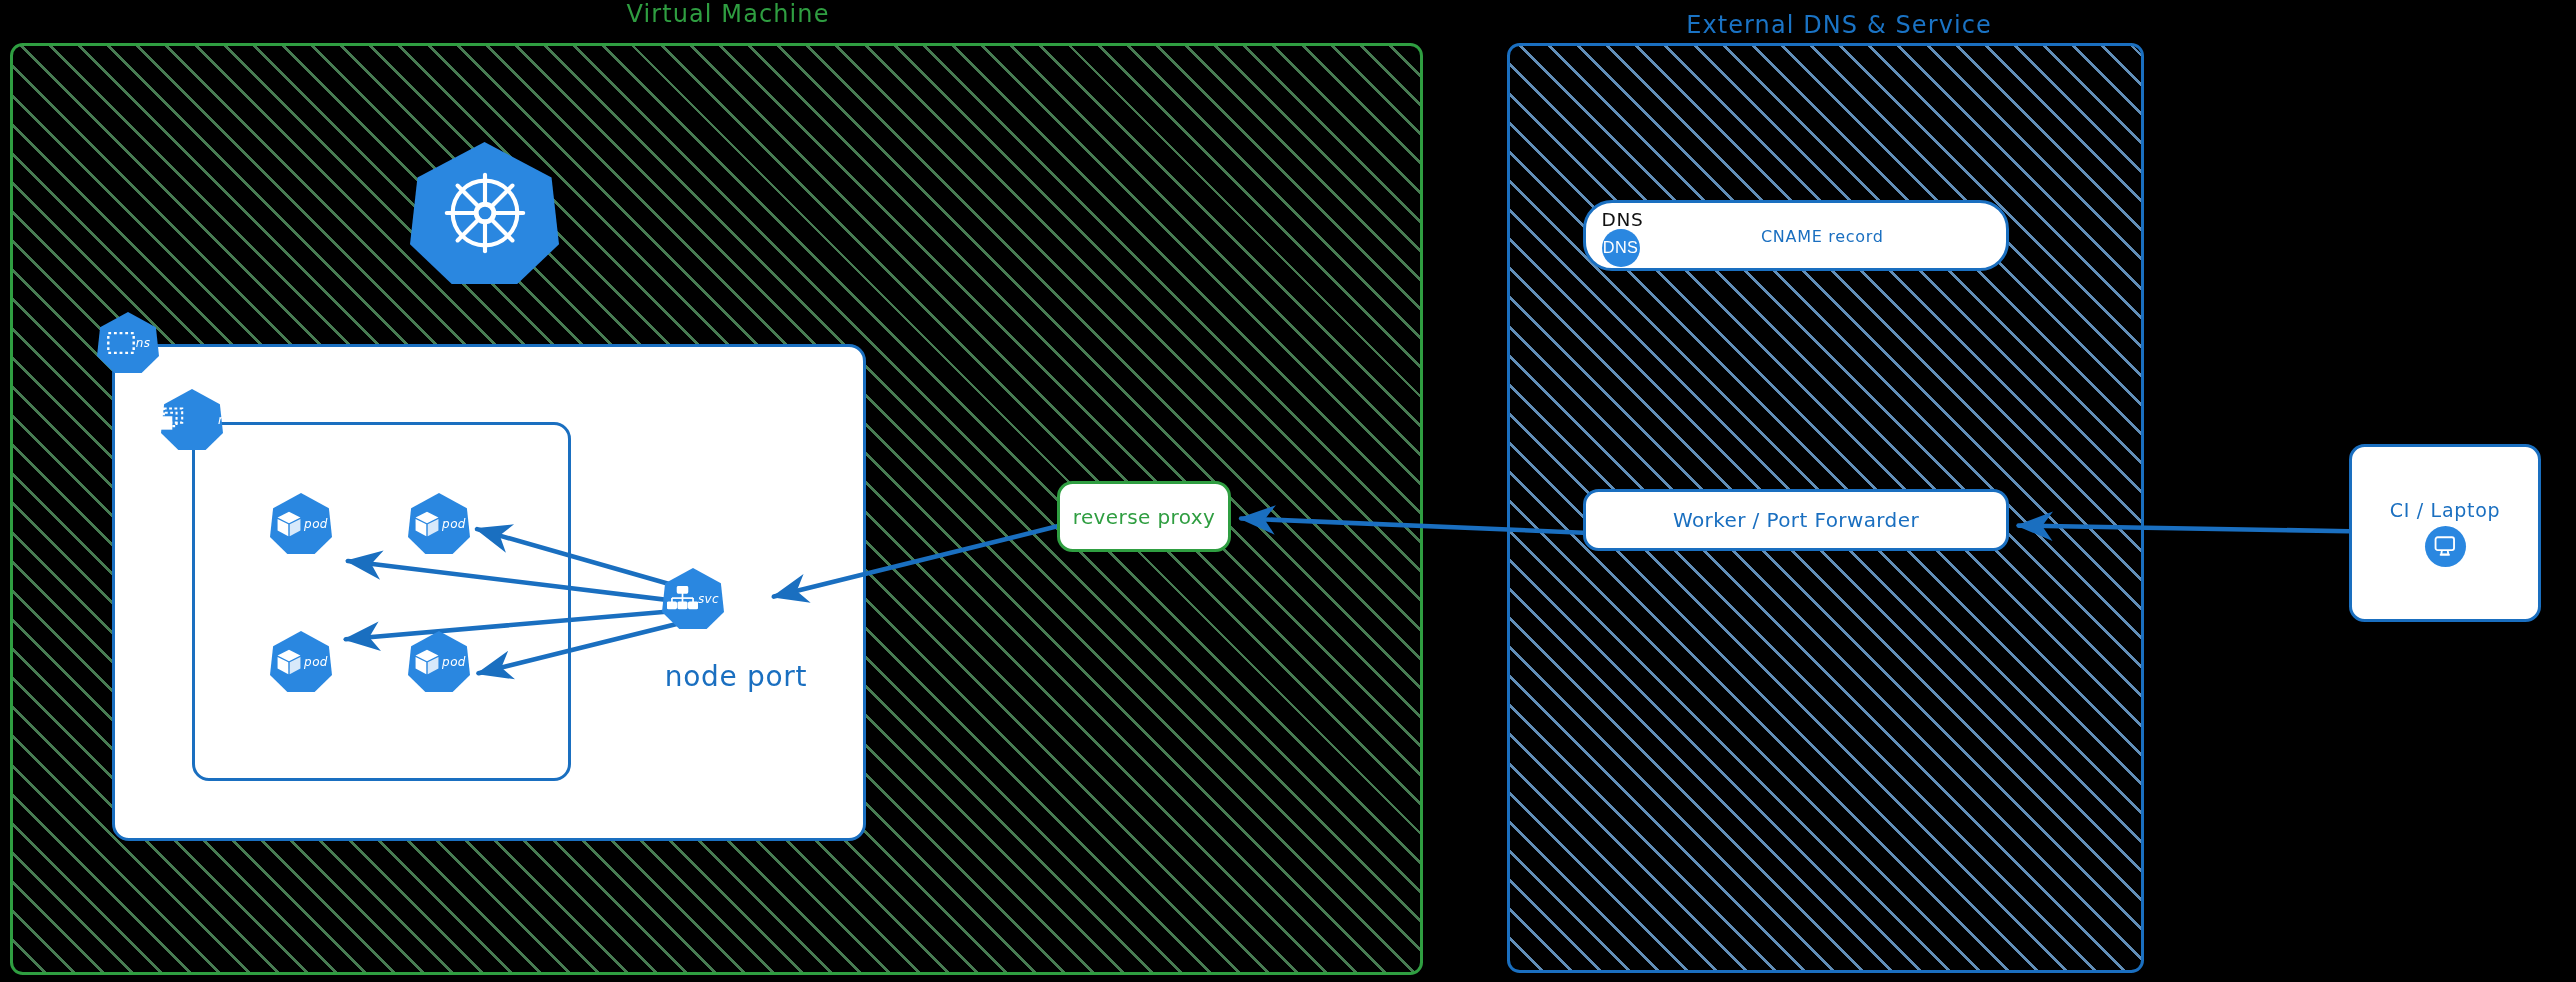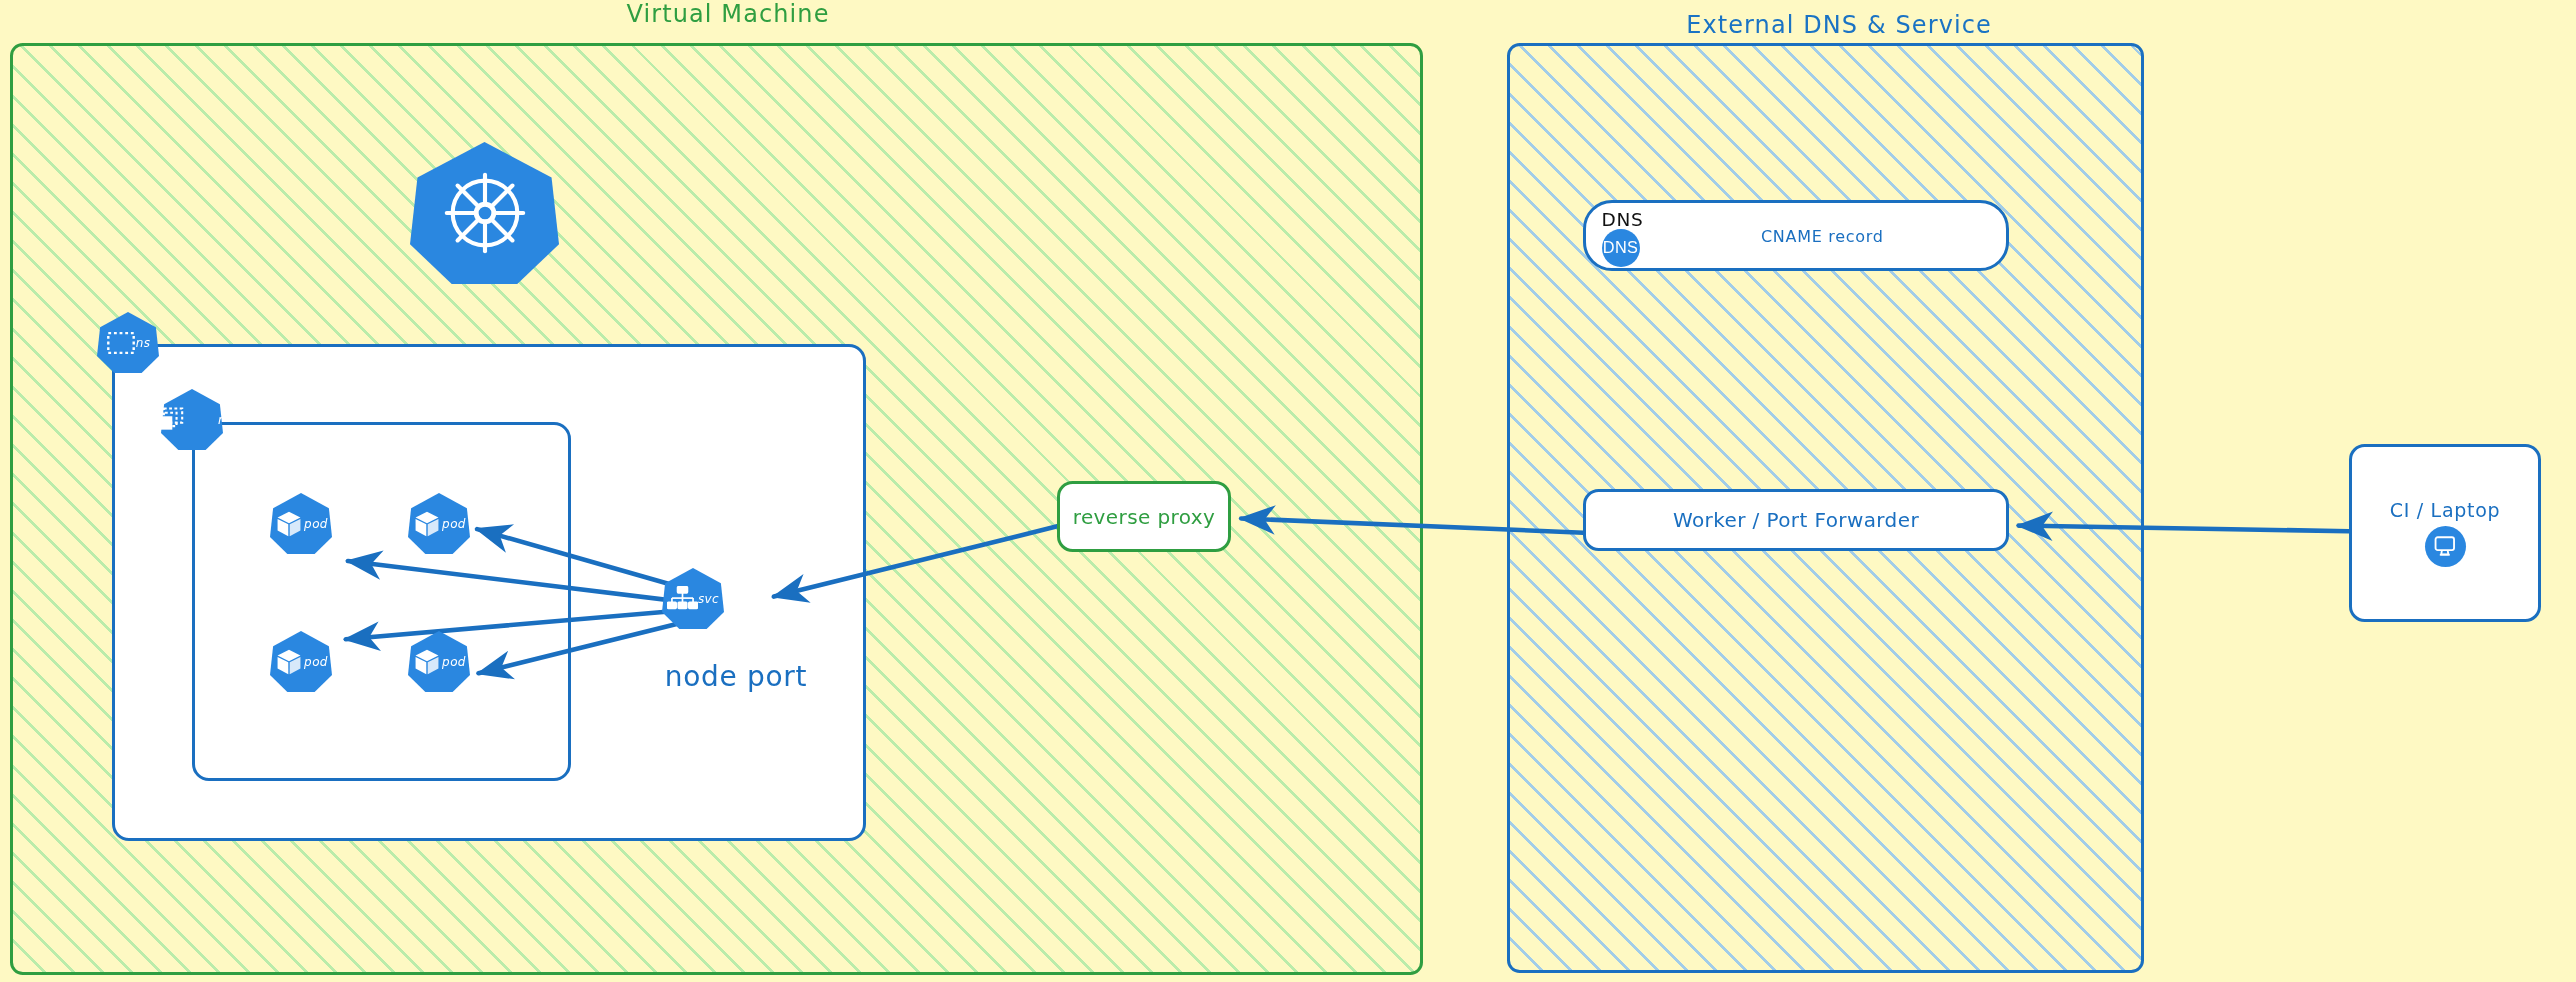--- a/index.html
+++ b/index.html
@@ -7,21 +7,21 @@
     padding: 0;
     background: #ffffff;
   }
   body {
     font-family: "DejaVu Sans", sans-serif;
   }
   #canvas {
     position: relative;
     width: 2576px;
     height: 983px;
-    background: #fef9c3;
+    background: #000000;
     overflow: hidden;
   }
   .hand {
     font-family: "DejaVu Sans", sans-serif;
     font-weight: 400;
   }
 
   
   .panel-title {
     position: absolute;

